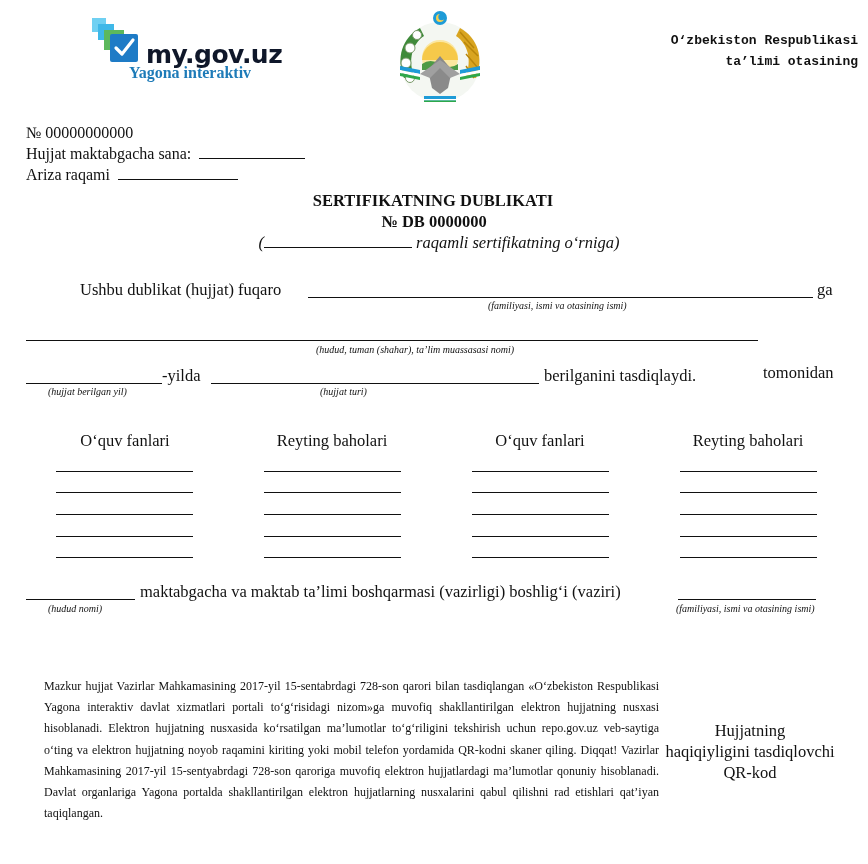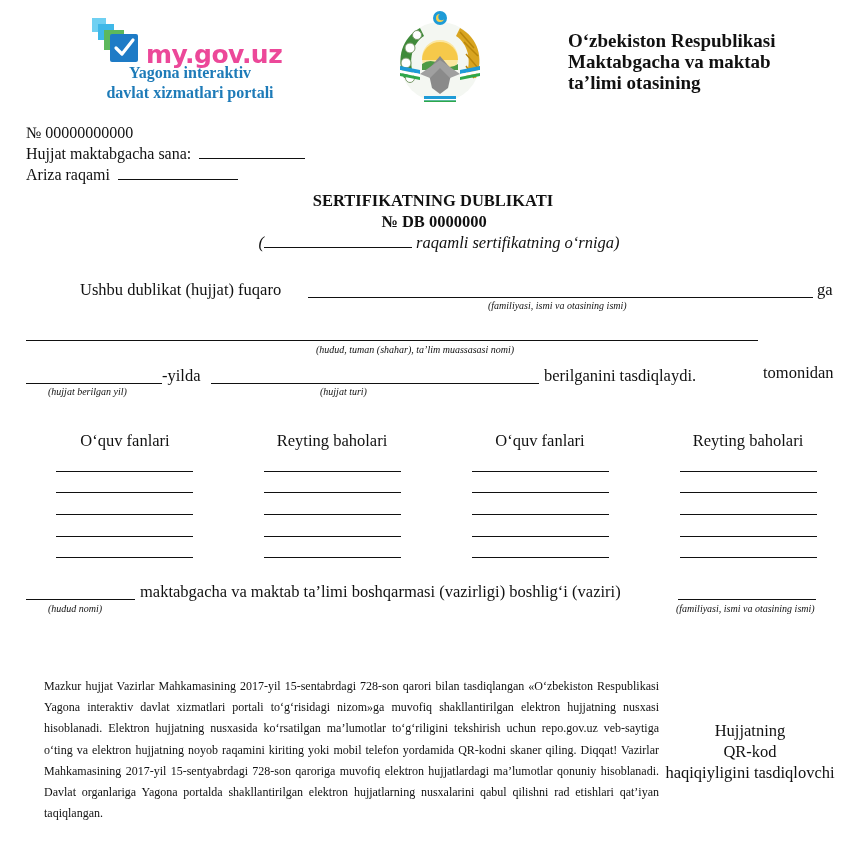--- a/index.html
+++ b/index.html
@@ -6,30 +6,30 @@
   body {
     width: 868px; height: 864px; position: relative; overflow: hidden;
     font-family: "Liberation Serif", serif; color: #111111;
   }
   .abs { position: absolute; }
   .logo-wrap { left: 88px; top: 14px; width: 200px; }
   .logo-mark { position: absolute; left: 2px; top: 2px; width: 52px; height: 50px; }
   .logo-text {
     position: absolute; left: 58px; top: 26px;
     font-family: "DejaVu Sans", sans-serif; font-weight: bold;
-    font-size: 25px; color: #ec4899; letter-spacing: -0.5px;
+    font-size: 25px; color: #0f172a; letter-spacing: -0.5px;
   }
   .portal-title {
     left: 80px; top: 63px; width: 220px; text-align: center;
     font-weight: bold; font-size: 16px; line-height: 20px; color: #1e7bb8;
   }
   .emblem { left: 390px; top: 8px; width: 100px; height: 100px; }
   .ministry {
-    left: 568px; top: 30px; width: 290px; text-align: left;
-    font-weight: bold; font-size: 19px; line-height: 21px;
+    left: 568px; top: 30px; width: 290px; text-align: right;
+    font-weight: bold; font-size: 13px; line-height: 21px; font-family: Liberation Mono, monospace;
   }
   .meta { left: 26px; top: 122px; font-size: 16px; line-height: 21px; }
   .uline { display: inline-block; border-bottom: 1.2px solid #111; vertical-align: baseline; height: 14px; }
   .title-block {
     left: 0; top: 190px; width: 868px; text-align: center;
   }
   .title-main { font-weight: bold; font-size: 16.5px; line-height: 21px; margin-left: -2px;}
   .title-num { font-weight: bold; font-size: 16.5px; line-height: 21px; }
   .title-sub { font-style: italic; font-size: 16.5px; line-height: 22px; margin-left: 10px; }
   .row-text { font-size: 16.5px; }
@@ -55,21 +55,20 @@
     <rect x="8" y="8" width="16" height="16" fill="#3fb8e8"></rect>
     <rect x="14" y="14" width="20" height="20" fill="#5cb85c"></rect>
     <rect x="20" y="18" width="28" height="28" rx="2" fill="#1e7bc6"></rect>
     <path d="M26 32 L32 38 L43 24" stroke="#ffffff" stroke-width="3.2" fill="none" stroke-linecap="round" stroke-linejoin="round"></path>
   </svg>
   <span class="logo-text">my.gov.uz</span>
 </div>
 
 <div class="abs portal-title">
   <div>Yagona interaktiv</div>
-  <div>davlat xizmatlari portali</div>
 </div>
 
 <svg class="abs emblem" viewBox="0 0 100 100">
   <circle cx="50" cy="54" r="40" fill="#f4f7f2"></circle>
 
   <path d="M14 70 C6 50, 12 30, 30 20 L34 28 C22 36, 18 52, 24 68 Z" fill="#3f8a3a"></path>
   <circle cx="20" cy="40" r="5" fill="#ffffff" stroke="#7a9a6a" stroke-width="1"></circle>
   <circle cx="16" cy="55" r="5" fill="#ffffff" stroke="#7a9a6a" stroke-width="1"></circle>
   <circle cx="27" cy="27" r="4.5" fill="#ffffff" stroke="#7a9a6a" stroke-width="1"></circle>
   <circle cx="20" cy="70" r="4.5" fill="#ffffff" stroke="#7a9a6a" stroke-width="1"></circle>
@@ -96,21 +95,20 @@
   <circle cx="50" cy="10" r="4" fill="#f6d04d"></circle>
   <circle cx="51.5" cy="9" r="3.2" fill="#1e9bd7"></circle>
 
   <path d="M34 88 L66 88 L66 94 L34 94 Z" fill="#1e9bd7"></path>
   <path d="M34 91 L66 91 L66 92.5 L34 92.5 Z" fill="#ffffff"></path>
   <path d="M34 92.5 L66 92.5 L66 94 L34 94 Z" fill="#2ea84a"></path>
 </svg>
 
 <div class="abs ministry">
   <div>O‘zbekiston Respublikasi</div>
-  <div>Maktabgacha va maktab</div>
   <div>ta’limi otasining</div>
 </div>
 
 <div class="abs meta">
   <div>№ 00000000000</div>
   <div>
     <span>Hujjat maktabgacha sana:</span>
     <span class="uline" style="width:106px; margin-left:4px;"></span>
   </div>
   <div>
@@ -178,15 +176,15 @@
 <div class="hline" style="left:26px; top:599px; width:109px;"></div>
 <div class="hint" style="left:48px; top:603px;">(hudud nomi)</div>
 <div class="abs row-text" style="left:140px; top:582px;">maktabgacha va maktab ta’limi boshqarmasi (vazirligi) boshlig‘i (vaziri)</div>
 <div class="hline" style="left:678px; top:599px; width:138px;"></div>
 <div class="hint" style="left:676px; top:603px;">(familiyasi, ismi va otasining ismi)</div>
 
 <div class="abs para">Mazkur hujjat Vazirlar Mahkamasining 2017-yil 15-sentabrdagi 728-son qarori bilan tasdiqlangan «O‘zbekiston Respublikasi Yagona interaktiv davlat xizmatlari portali to‘g‘risidagi nizom»ga muvofiq shakllantirilgan elektron hujjatning nusxasi hisoblanadi. Elektron hujjatning nusxasida ko‘rsatilgan ma’lumotlar to‘g‘riligini tekshirish uchun repo.gov.uz veb-saytiga o‘ting va elektron hujjatning noyob raqamini kiriting yoki mobil telefon yordamida QR-kodni skaner qiling. Diqqat! Vazirlar Mahkamasining 2017-yil 15-sentyabrdagi 728-son qaroriga muvofiq elektron hujjatlardagi ma’lumotlar qonuniy hisoblanadi. Davlat organlariga Yagona portalda shakllantirilgan elektron hujjatlarning nusxalarini qabul qilishni rad etishlari qat’iyan taqiqlangan.</div>
 
 <div class="abs qr-caption">
   <div>Hujjatning</div>
+  <div>haqiqiyligini tasdiqlovchi</div>
   <div>QR-kod</div>
-  <div>haqiqiyligini tasdiqlovchi</div>
 </div>
 
 </body></html>

